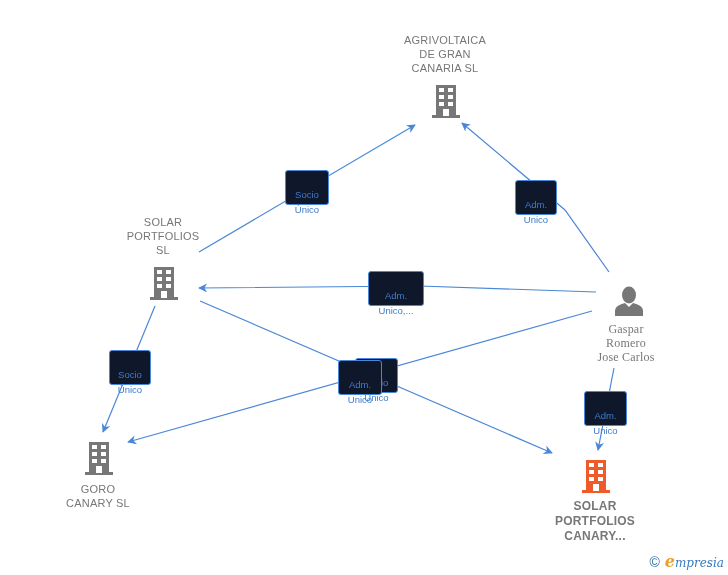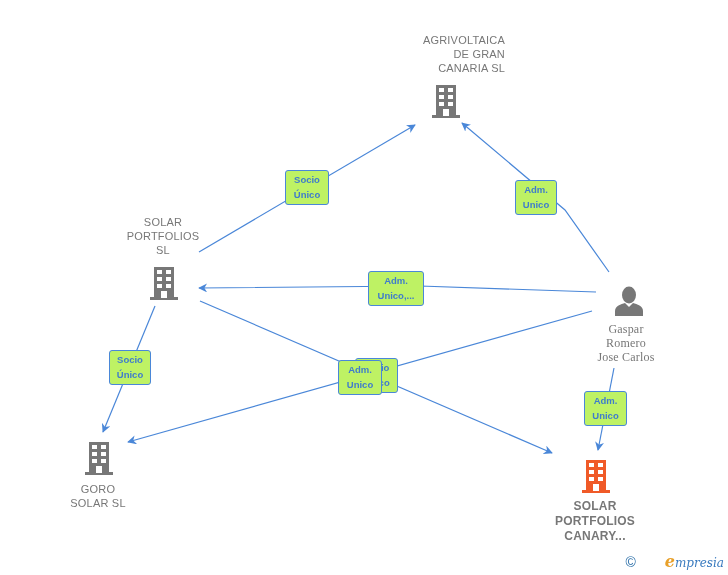--- a/index.html
+++ b/index.html
@@ -3,26 +3,26 @@
 <meta charset="utf-8">
 <style>
   html, body { margin: 0; padding: 0; background: #ffffff; }
   body { width: 728px; height: 575px; position: relative; overflow: hidden;
          font-family: "Liberation Sans", "DejaVu Sans", sans-serif; }
   #graph { position: absolute; left: 0; top: 0; width: 728px; height: 575px; }
   .node-label { position: absolute; text-align: center; font-size: 11px; line-height: 14px;
                 color: #777777; white-space: pre-line; letter-spacing: 0.2px; }
   .node-label.hl { color: #777777; font-weight: bold; font-size: 12px; line-height: 15px; }
   .node-icon { position: absolute; }
-  .edge-label { position: absolute; background: #bef264; border: 1px solid #4a87d8;
+  .edge-label { position: absolute; background: #0f172a; border: 1px solid #4a87d8;
                 border-radius: 3px; color: #3f7ccc; font-size: 9.5px; line-height: 15px;
-                text-align: center; white-space: pre-line; padding: 1px 3px; box-sizing: border-box; cursor: pointer; font-weight: bold; }
+                text-align: center; white-space: pre-line; padding: 16px 3px; box-sizing: border-box; cursor: pointer; }
   .footer { position: absolute; right: 4px; bottom: 4px; font-size: 12px; display: flex; align-items: center; gap: 5px; }
   .copy { color: #2a6ea8; font-size: 14px; }
-  .brand { color: #3a7bbf; font-family: "DejaVu Serif", serif; font-style: italic; font-size: 12px; margin-left: 24px; }
+  .brand { color: #3a7bbf; font-family: "DejaVu Serif", serif; font-style: italic; font-size: 12px; }
   .brand .e { color: #e8a02a; font-size: 16px; font-weight: bold; }
 </style>
 </head>
 <body>
 
 <svg id="graph" xmlns="http://www.w3.org/2000/svg" width="728" height="575">
   <defs>
     <marker id="arrow" viewBox="0 0 10 10" refX="9" refY="5" markerWidth="9" markerHeight="9" orient="auto-start-reverse" markerUnits="userSpaceOnUse">
       <path d="M0,0 L10,5 L0,10 L3,5 z" fill="#4a87d8"></path>
     </marker>
@@ -98,31 +98,31 @@
     </g>
   </svg>
 </div>
 <div class="node-icon" style="left:613px;top:285px;width:32px;height:32px;">
   <svg width="32" height="32" viewBox="0 0 32 32">
     <ellipse cx="16" cy="10" rx="7" ry="8.5" fill="#777"></ellipse>
     <path d="M2,31 L2,26 C2,21 8,19 12,18 L16,22 L20,18 C24,19 30,21 30,26 L30,31 Z" fill="#777"></path>
   </svg>
 </div>
 
-<div class="node-label" style="left:385px;top:33px;width:120px;text-align:right;">AGRIVOLTAICA
+<div class="node-label" style="left:385px;top:33px;width:120px;">AGRIVOLTAICA
 DE GRAN
 CANARIA  SL</div>
 <div class="node-label" style="left:110px;top:215px;width:106px;">SOLAR
 PORTFOLIOS
 SL</div>
 <div class="node-label" style="left:576px;top:322px;width:100px;font-size:12px;font-family:Liberation Serif, serif;">Gaspar
 Romero
 Jose Carlos</div>
 <div class="node-label" style="left:48px;top:482px;width:100px;">GORO
-SOLAR  SL</div>
+CANARY  SL</div>
 <div class="node-label hl" style="left:540px;top:499px;width:110px;">SOLAR
 PORTFOLIOS
 CANARY...</div>
 
 <div class="edge-label" style="left:285px;top:170px;width:44px;height:35px;">Socio
 Único</div>
 <div class="edge-label" style="left:515px;top:180px;width:42px;height:35px;">Adm.
 Unico</div>
 <div class="edge-label" style="left:368px;top:271px;width:56px;height:35px;">Adm.
 Unico,...</div>

